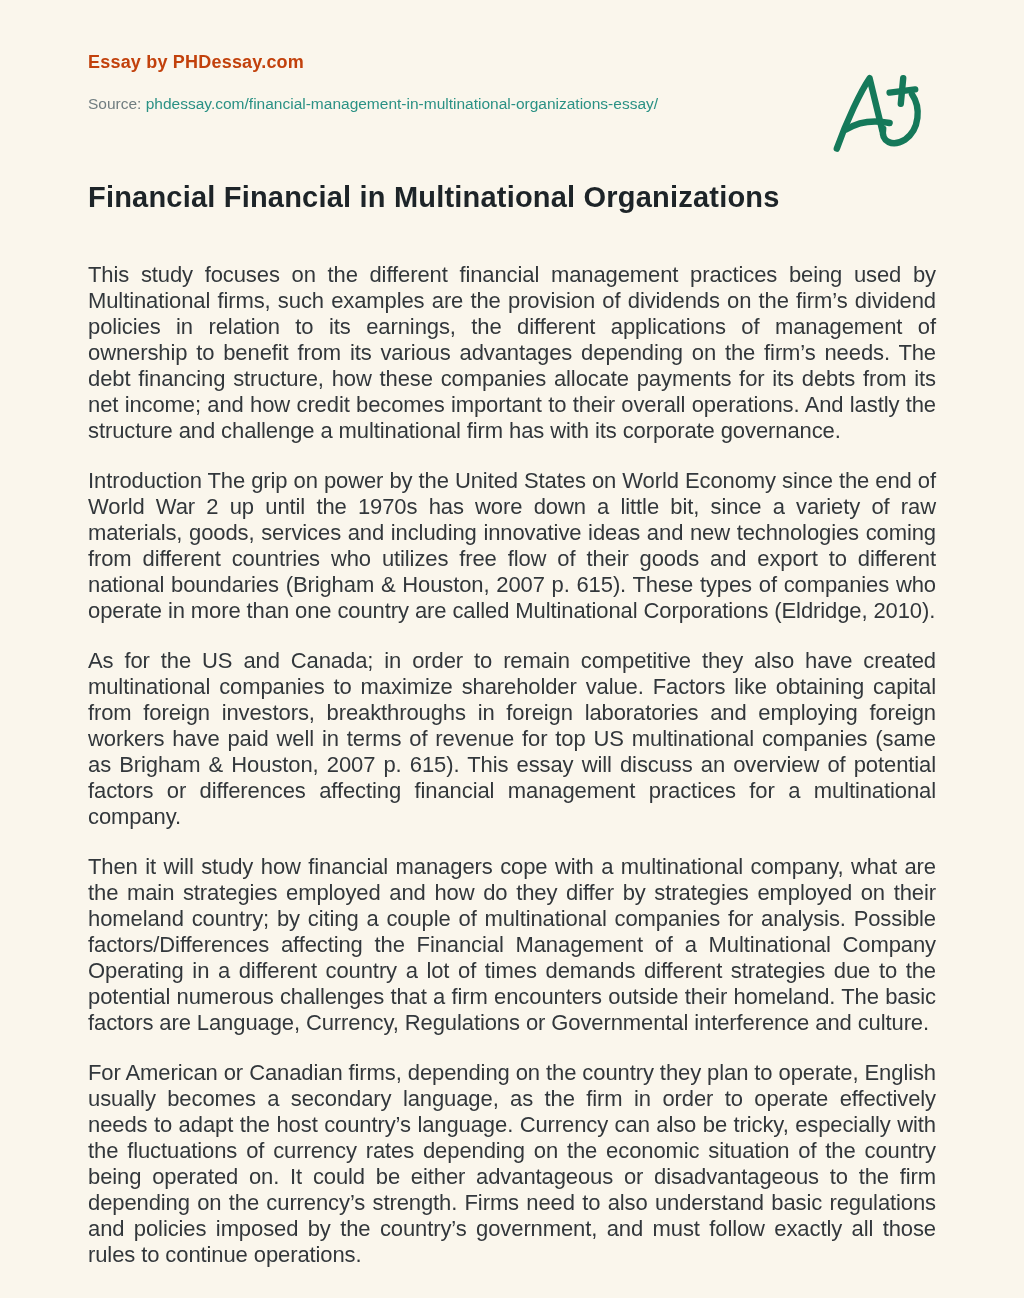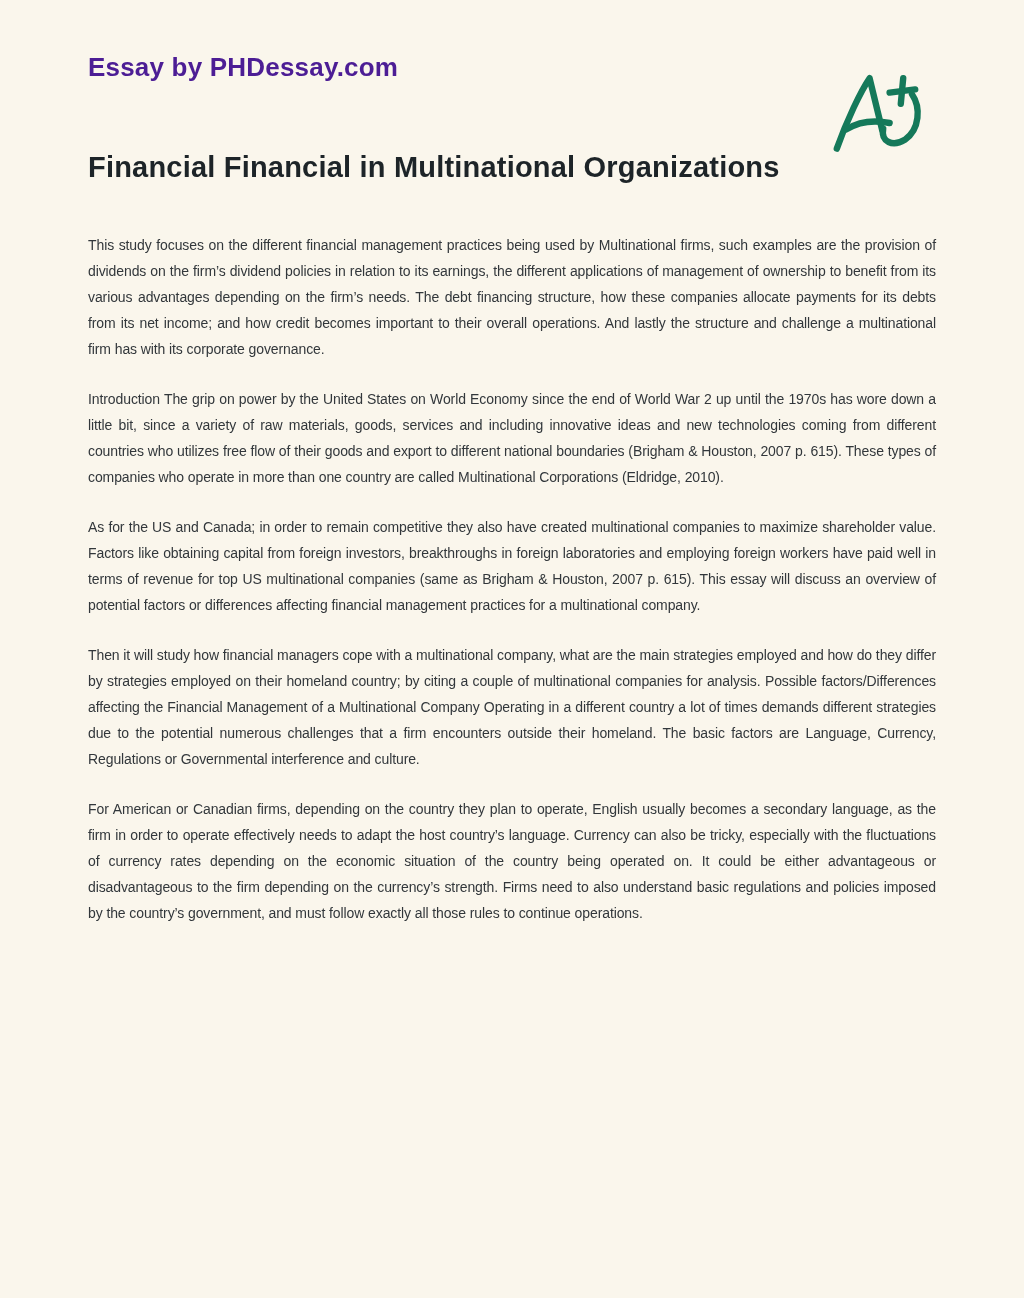--- a/index.html
+++ b/index.html
@@ -19,23 +19,23 @@
     position: absolute;
     left: 88px;
     right: 88px;
     top: 0;
   }
   .header {
     position: relative;
     padding-top: 52px;
   }
   .byline {
-    font-size: 26px;
+    font-size: 18px;
     font-weight: 700;
-    color: #4c1d95;
+    color: #c2410c;
     letter-spacing: 0.2px;
     margin: 0 0 22px 0;
   }
   .source-line {
     font-size: 15.5px;
     color: #707d80;
     margin: 0;
   }
   .source-link {
     color: #2a9184;
@@ -54,36 +54,39 @@
     font-size: 29px;
     font-weight: 700;
     color: #1d2428;
     letter-spacing: 0.2px;
     margin: 68px 0 0 0;
   }
   .body-text {
     margin-top: 48px;
   }
   .body-text p {
-    font-size: 14px;
+    font-size: 22px;
     line-height: 26px;
     color: #32373b;
     text-align: justify;
     margin: 0 0 24px 0;
     letter-spacing: -0.1px;
   }
 </style>
 </head>
 <body>
 
 <div class="page">
   <div class="content">
 
     <div class="header">
       <h2 class="byline">Essay by PHDessay.com</h2>
+      <p class="source-line"><span>Source:</span>
+        <a class="source-link">phdessay.com/financial-management-in-multinational-organizations-essay/</a>
+      </p>
       <div class="logo">
         <svg viewBox="0 0 130 120" fill="none" stroke="#15795a" stroke-width="8" stroke-linecap="round" stroke-linejoin="round">
 
           <path d="M16 112 C 28 78, 46 40, 57 24 L 73 90"></path>
           <path d="M28 88 C 44 78, 62 76, 82 80"></path>
 
           <path d="M99 24 L 96 56"></path>
           <path d="M82 42 L 114 38"></path>
 
           <path d="M110 44 C 121 60, 120 88, 101 101 C 86 110, 71 104, 74 87"></path>

